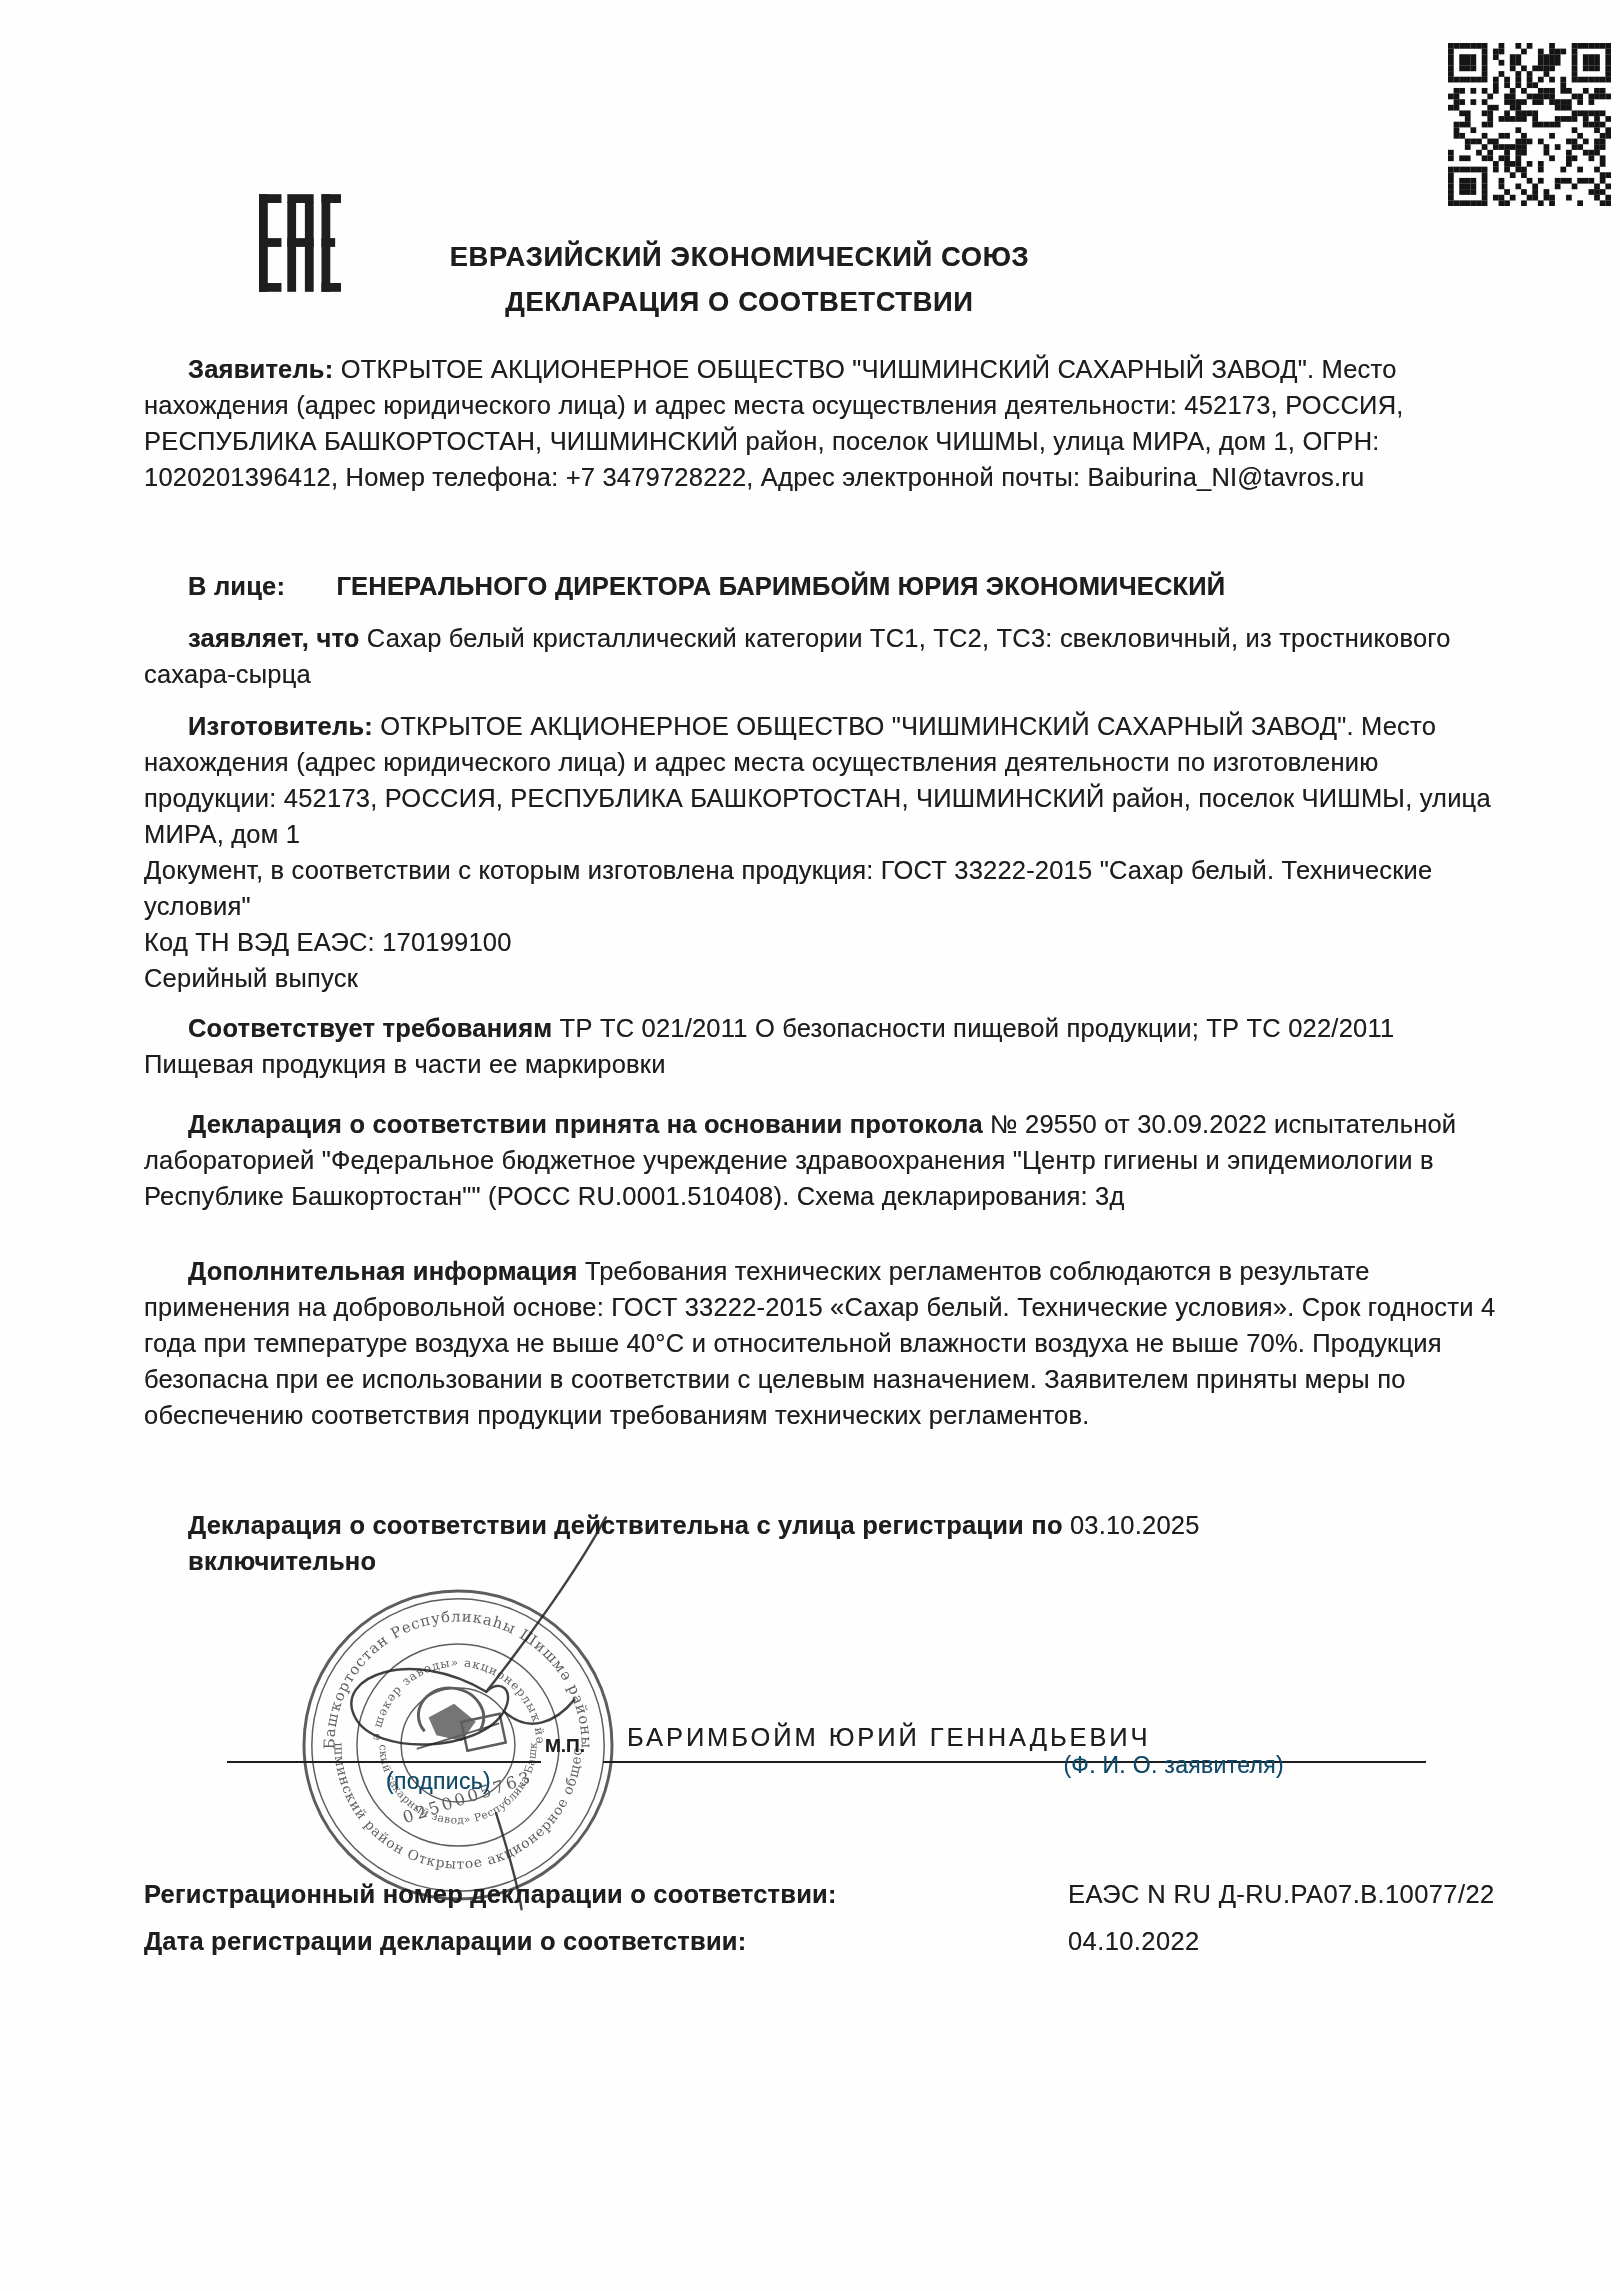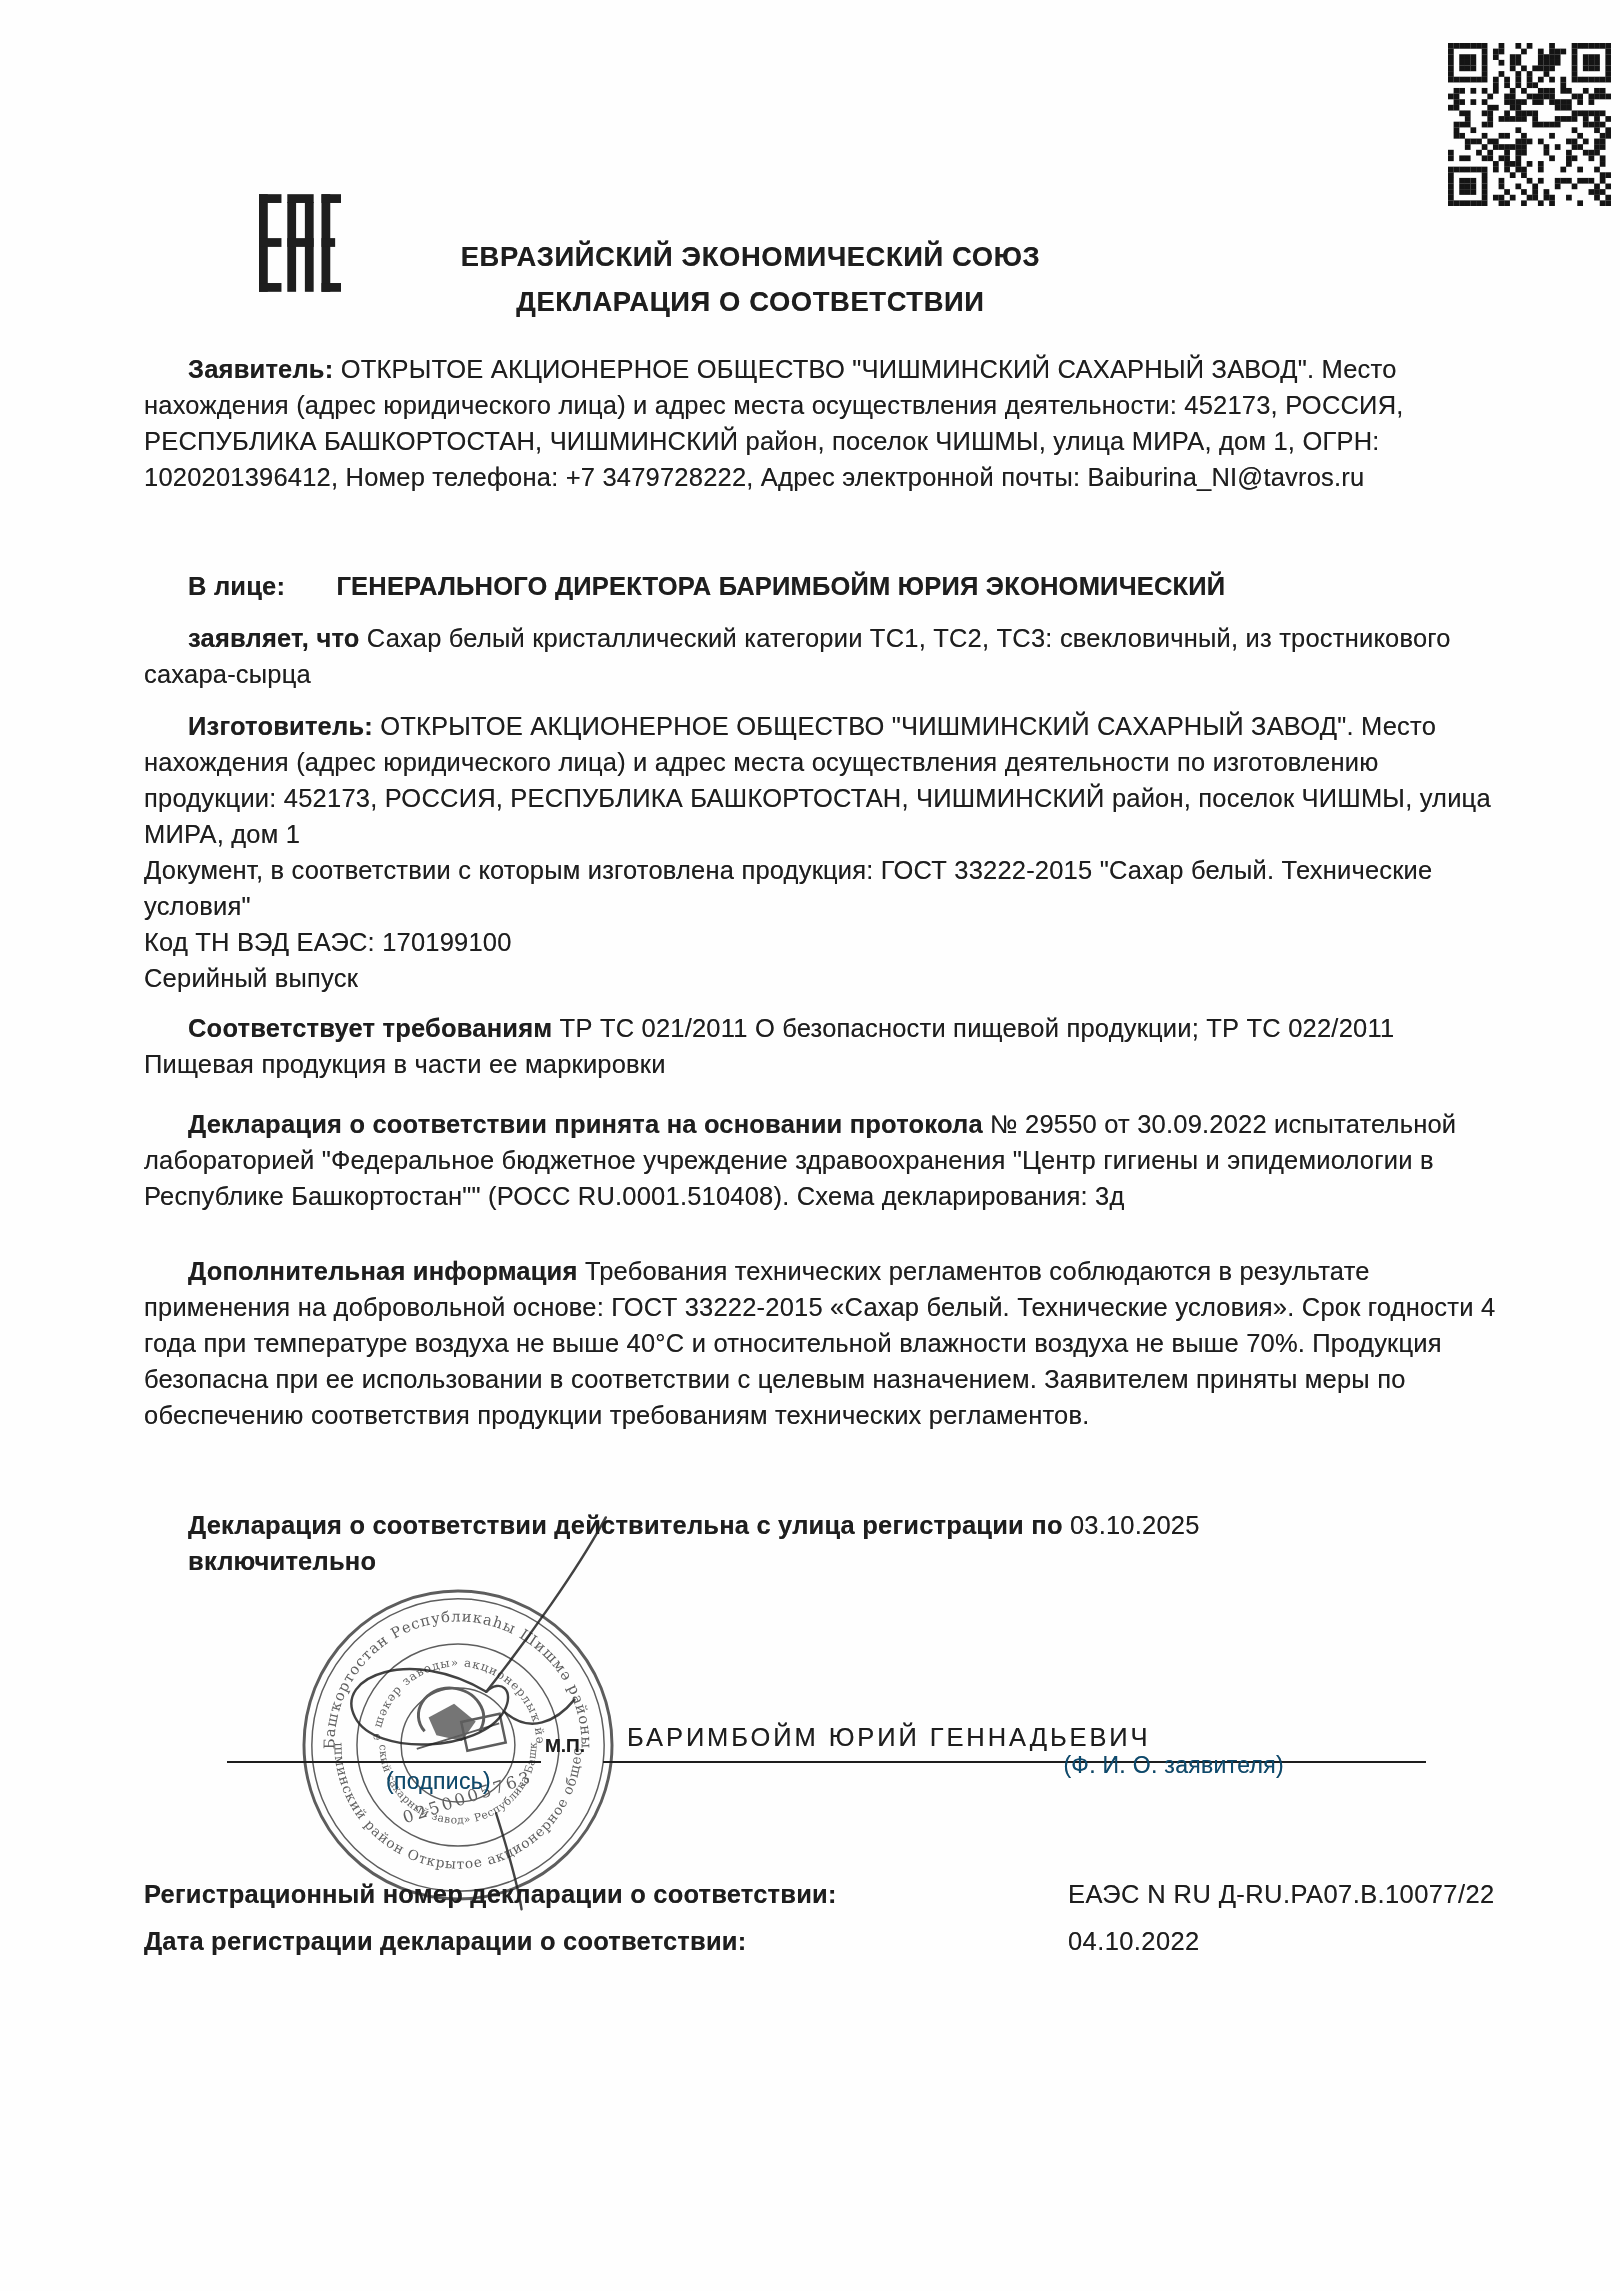--- a/index.html
+++ b/index.html
@@ -8,21 +8,21 @@
     background:#fefefe; overflow:hidden;
     font-family:"Liberation Sans", sans-serif; color:#1e1e1e;
   }
   .para {
     position:absolute; left:144px; width:1364px;
     font-size:25.5px; line-height:36px; letter-spacing:0.2px;
     text-shadow:0 0 0.5px rgba(0,0,0,.5);
   }
   .para b { font-weight:700;margin-left:44px; }
   .title {
-    position:absolute; left:192px; width:1117px; text-align:center;
+    position:absolute; left:181px; width:1117px; text-align:center;
     font-weight:700; font-size:27.4px; letter-spacing:0.6px;
     text-shadow:0 0 0.6px rgba(0,0,0,.55);
   }
   .eac-logo { position:absolute; left:259px; top:194px; width:82px; height:98px; }
   .qr { position:absolute; left:1448px; top:43px; width:163px; height:163px; }
   .sign-line { position:absolute; border-top:2px solid #1d1d1d; height:0; }
   .caption { position:absolute; font-size:23px; letter-spacing:0.3px; color:#0c4a6e;
              text-shadow:0 0 0.5px rgba(0,0,0,.45); }
   .mp { position:absolute; left:545px; top:1735px; font-size:19px; font-weight:700;
         text-shadow:0 0 0.6px rgba(0,0,0,.5); }

